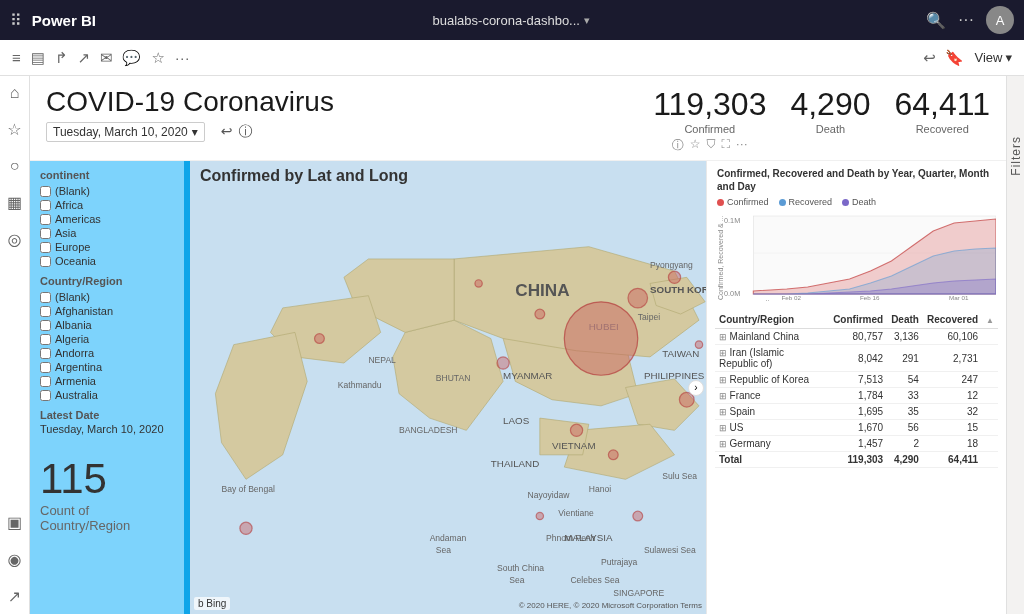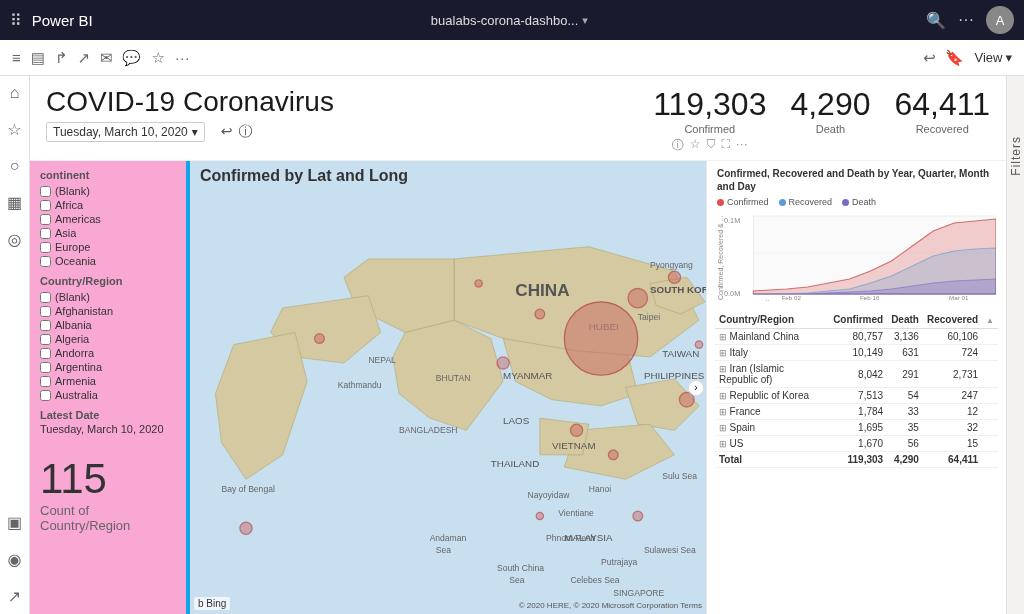--- a/index.html
+++ b/index.html
@@ -8,21 +8,21 @@
     
     .top-bar {
       background: #1a1a2e;
       height: 40px;
       display: flex;
       align-items: center;
       padding: 0 10px;
       color: white;
     }
     .top-bar .grid-icon { color: #ccc; margin-right: 10px; font-size: 16px; cursor: pointer; }
-    .top-bar .brand { font-weight: 400; font-size: 15px; color: white; margin-right: auto; }
+    .top-bar .brand { font-weight: 700; font-size: 15px; color: white; margin-right: auto; }
     .top-bar .file-name { color: #ddd; font-size: 13px; }
     .top-bar .chevron { color: #aaa; margin-left: 4px; font-size: 11px; }
     .top-bar .top-icons { display: flex; gap: 12px; align-items: center; margin-left: auto; }
     .top-bar .top-icons span { color: #ccc; cursor: pointer; font-size: 16px; }
     .top-bar .avatar { width: 28px; height: 28px; border-radius: 50%; background: #888; display: flex; align-items: center; justify-content: center; color: white; font-size: 13px; }
 
     
     .toolbar-row {
       background: #fff;
       height: 36px;
@@ -44,23 +44,23 @@
       flex-direction: column;
       align-items: center;
       padding-top: 8px;
       gap: 18px;
     }
     .left-sidebar .nav-icon { color: #666; font-size: 16px; cursor: pointer; }
 
     
     .left-panel {
       width: 160px;
-      background: #f9a8d4;
+      background: #7dd3fc;
       padding: 8px 10px;
-      border-right: 4px solid #0ea5e9;
+      border-right: 6px solid #0ea5e9;
       overflow-y: auto;
       flex-shrink: 0;
     }
     .panel-title { font-size: 11px; color: #555; font-weight: 600; margin-bottom: 4px; }
     .checkbox-item { display: flex; align-items: center; gap: 4px; margin: 2px 0; font-size: 11px; color: #333; }
     .checkbox-item input[type=checkbox] { width: 11px; height: 11px; }
     .section-divider { margin: 8px 0 4px 0; }
     .latest-date-label { font-size: 11px; color: #555; font-weight: 600; margin-top: 8px; margin-bottom: 2px; }
     .latest-date-val { font-size: 11px; color: #333; margin-bottom: 8px; }
     .count-big { font-size: 42px; font-weight: 300; color: #333; margin-top: 20px; }
@@ -501,27 +501,20 @@
               </thead>
               <tbody id="table-body">
               <tr>
       <td><span class="row-icon">⊞</span>Mainland China</td>
       <td>80,757</td>
       <td>3,136</td>
       <td>60,106</td>
       <td></td>
     </tr>
                   <tr>
-      <td><span class="row-icon">⊞</span>Italy</td>
-      <td>10,149</td>
-      <td>631</td>
-      <td>724</td>
-      <td></td>
-    </tr>
-                  <tr>
       <td><span class="row-icon">⊞</span>Iran (Islamic Republic of)</td>
       <td>8,042</td>
       <td>291</td>
       <td>2,731</td>
       <td></td>
     </tr>
                   <tr>
       <td><span class="row-icon">⊞</span>Republic of Korea</td>
       <td>7,513</td>
       <td>54</td>
@@ -540,20 +533,27 @@
       <td>1,695</td>
       <td>35</td>
       <td>32</td>
       <td></td>
     </tr>
                   <tr>
       <td><span class="row-icon">⊞</span>US</td>
       <td>1,670</td>
       <td>56</td>
       <td>15</td>
+      <td></td>
+    </tr>
+                  <tr>
+      <td><span class="row-icon">⊞</span>Germany</td>
+      <td>1,457</td>
+      <td>2</td>
+      <td>18</td>
       <td></td>
     </tr>
                 </tbody>
               <tfoot>
                 <tr class="total-row">
                   <td>Total</td>
                   <td>119,303</td>
                   <td>4,290</td>
                   <td>64,411</td>
                   <td></td>

